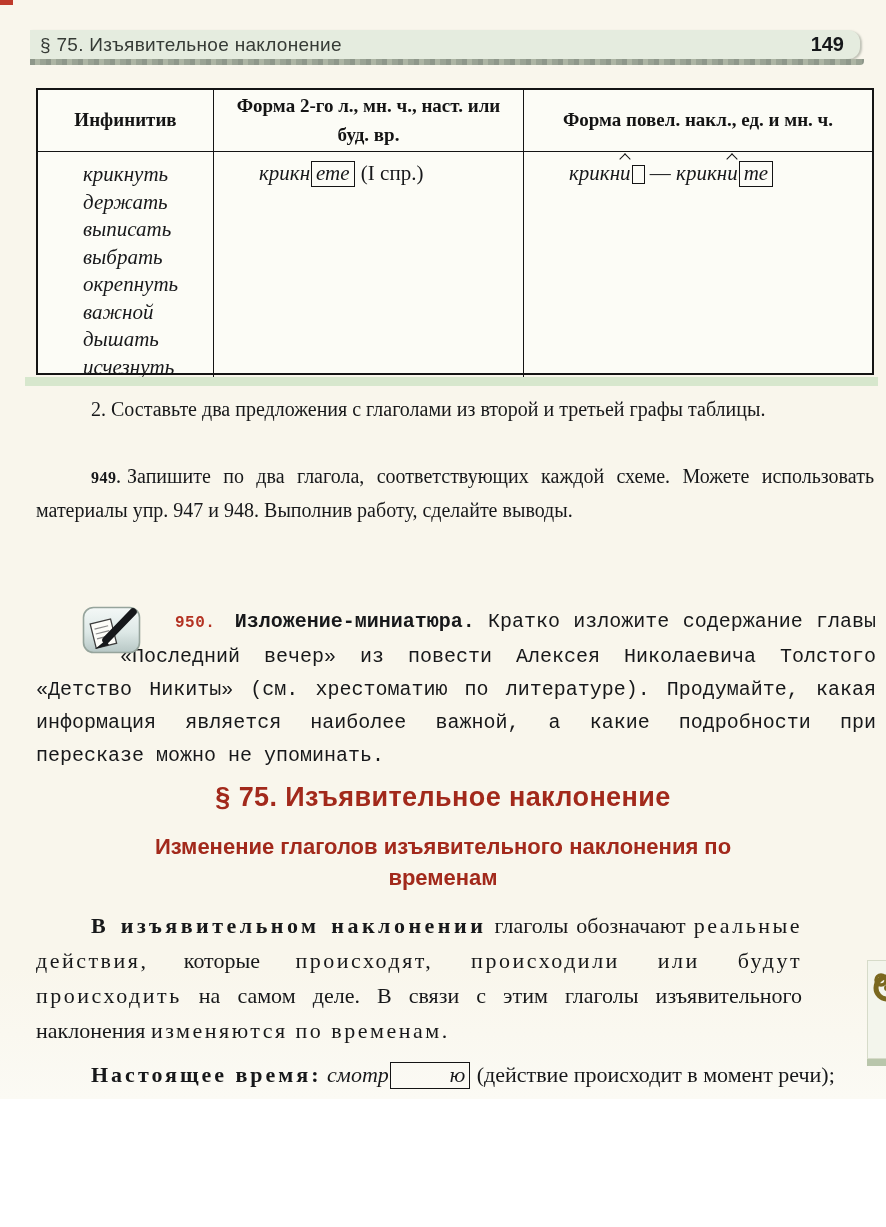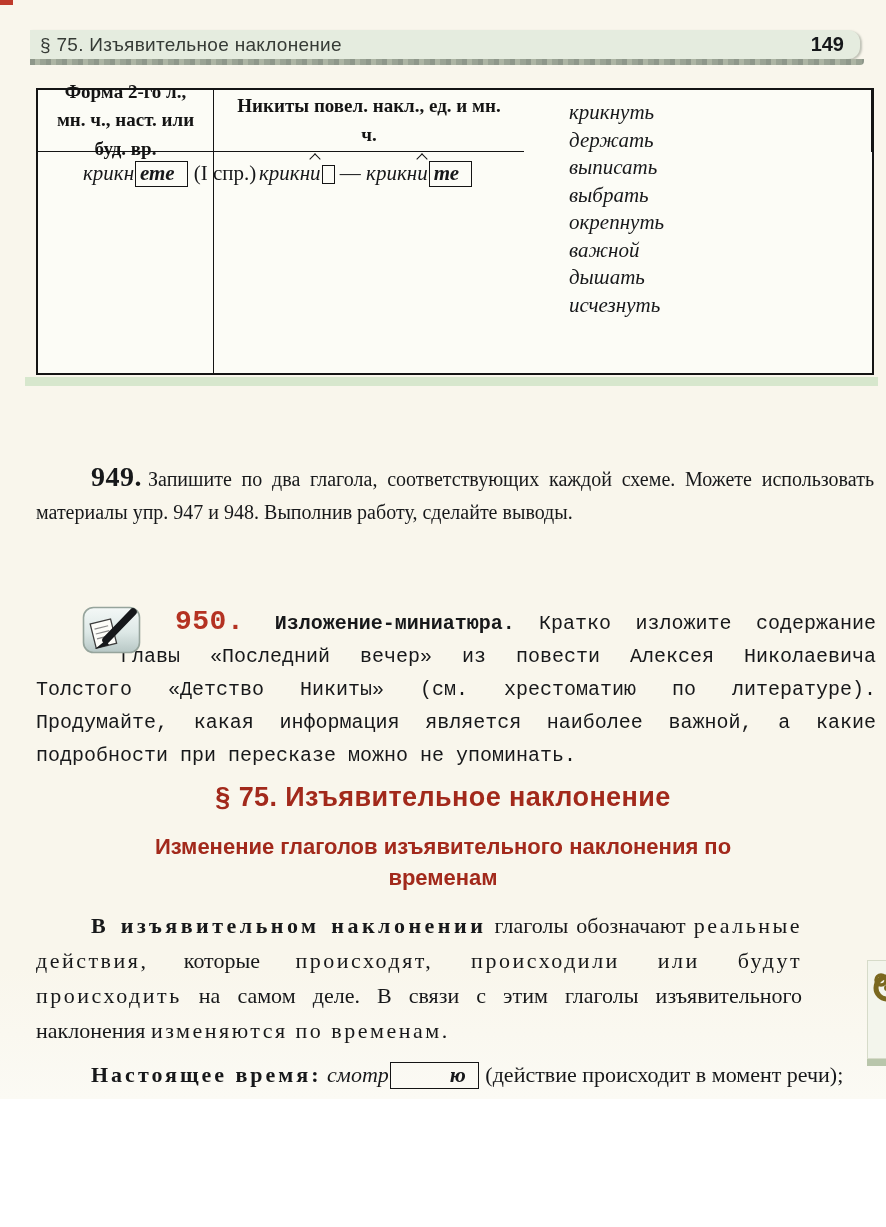--- a/index.html
+++ b/index.html
@@ -41,22 +41,22 @@
   .gcell.lastrow{ border-bottom:none;margin-left:29px; }
   .ghead{
     display:flex; align-items:center; justify-content:center; text-align:center;
     font-weight:bold; font-size:19px; line-height:1.5; padding:2px 14px; color:#141414;
   }
   .gbody{ padding:9px 8px 0 16px; font-style:italic; font-size:21px; color:#17181a; }
   .inf-item{ line-height:27.5px; }
   .morph-line{ white-space:nowrap; }
 
   .mbox{
-    display:inline-block; border:1.6px solid #141414; padding:0 12px 1px 4px;
-    font-style:italic; line-height:1.08; margin:0 1px;font-weight:bold;
+    display:inline-block; border:1.6px solid #141414; padding:0 4px 1px 4px;
+    font-style:italic; line-height:1.08; margin:0 1px;
   }
   .zbox{
     display:inline-block; width:13px; height:19px; border:1.6px solid #141414;
     vertical-align:-4px; margin-left:1px;
   }
   .roman{ font-style:normal; }
   .hat{ position:relative; display:inline-block; font-style:italic; }
   .hat::before{
     content:""; position:absolute; top:-6px; left:50%;
     width:7px; height:7px; border-left:1.8px solid #111; border-top:1.8px solid #111;
@@ -65,21 +65,21 @@
   .table-strip{ position:absolute; top:377px; left:25px; width:853px; height:9px; background:#d7e7cd; }
 
   
   .para{
     position:absolute; left:36px; width:838px;
     font-size:20px; line-height:33px; color:#17181a;
     text-align:justify; text-indent:55px;
   }
   .ex2{ top:393px; }
   .ex949{ top:460px; }
-  .exnum{ font-size:28px; font-weight:bold; letter-spacing:.5px; margin-right:6px; }
+  .exnum{ font-size:16px; font-weight:bold; letter-spacing:.5px; margin-right:6px; }
   .exnum-red{ color:#b43222; }
   .ex-title{ font-weight:bold; }
 
   .schemes{
     position:absolute; top:551px; left:36px; width:838px;
     font-size:21px; line-height:40px; color:#17181a; padding-left:50px; white-space:nowrap;
   }
   .scheme{ margin-right:26px; }
   .blank{
     display:inline-block; width:46px; height:7px;
@@ -128,22 +128,23 @@
 <div class="page">
   <div class="corner-mark"></div>
 
   <div class="runhead">
     <span class="runhead-title">§ 75. Изъявительное наклонение</span>
     <span class="runhead-page">149</span>
   </div>
   <div class="runhead-stripe"></div>
 
   <div class="gtable">
+    <div class="gcell ghead">Инфинитив</div>
     <div class="gcell ghead">Форма 2-го л., мн. ч., наст. или буд. вр.</div>
-    <div class="gcell ghead lastcol">Никиты повел. накл., ед. и мн. ч.</div>
+    <div class="gcell ghead lastcol">Форма повел. накл., ед. и мн. ч.</div>
 
     <div class="gcell gbody lastrow">
       <div class="inf-item">крикнуть</div>
       <div class="inf-item">держать</div>
       <div class="inf-item">выписать</div>
       <div class="inf-item">выбрать</div>
       <div class="inf-item">окрепнуть</div>
       <div class="inf-item">важной</div>
       <div class="inf-item">дышать</div>
       <div class="inf-item">исчезнуть</div>
@@ -152,20 +153,21 @@
     <div class="gcell gbody lastrow">
       <span class="morph-line"><span>крикн</span><span class="mbox">ете</span><span class="roman">&nbsp;</span><span class="roman">(I спр.)</span></span>
     </div>
 
     <div class="gcell gbody lastrow lastcol">
       <span class="morph-line"><span>крикн</span><span class="hat">и</span><span class="zbox"></span><span class="roman">&nbsp;</span><span class="roman">—</span><span class="roman">&nbsp;</span><span>крикн</span><span class="hat">и</span><span class="mbox">те</span></span>
     </div>
   </div>
   <div class="table-strip"></div>
 
+  <div class="para ex2">2. Составьте два предложения с глаголами из второй и третьей графы таблицы.</div>
 
   <div class="para ex949"><span class="exnum">949.</span><span>Запишите по два глагола, соответствующих каждой схеме. Можете использовать материалы упр. 947 и 948. Выполнив работу, сделайте выводы.</span></div>
 
 
   <div class="para ex950">
     <span class="pencil-btn">
       <svg width="60" height="50" viewBox="0 0 60 50">
         <defs>
           <linearGradient id="pg" x1="0" y1="0" x2="0" y2="1">
             <stop offset="0" stop-color="#f4f8f7"></stop>

